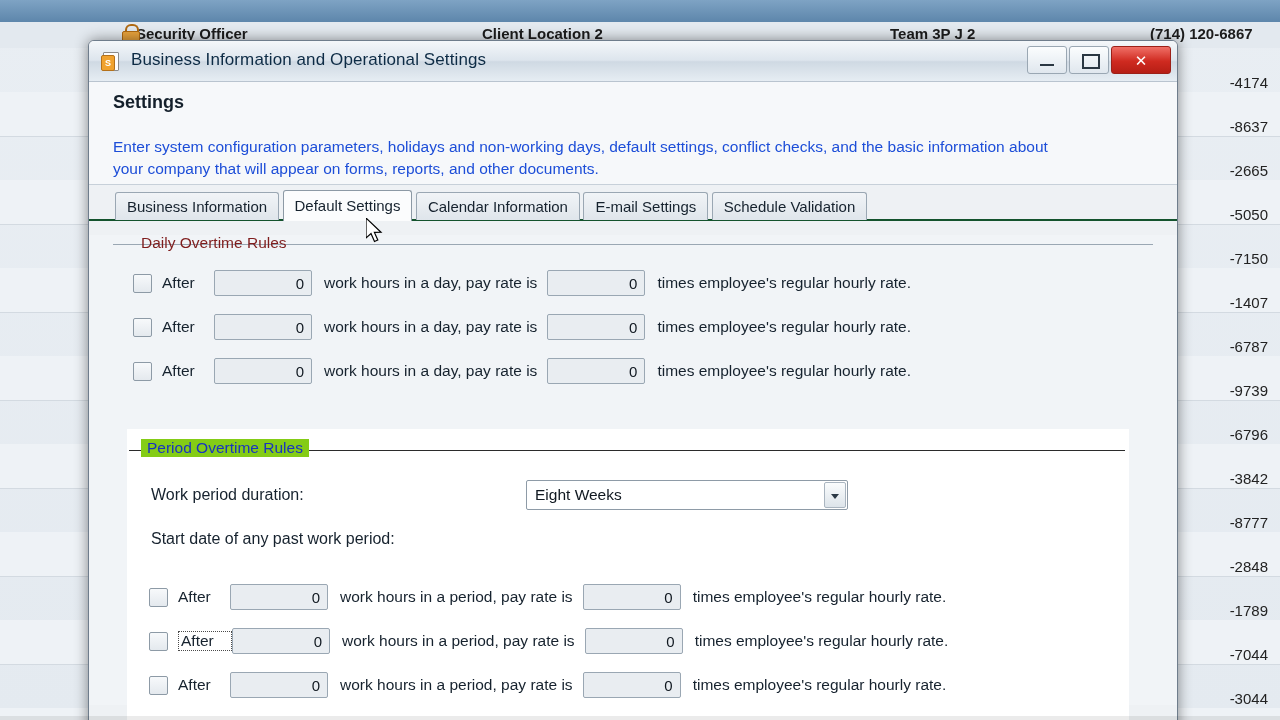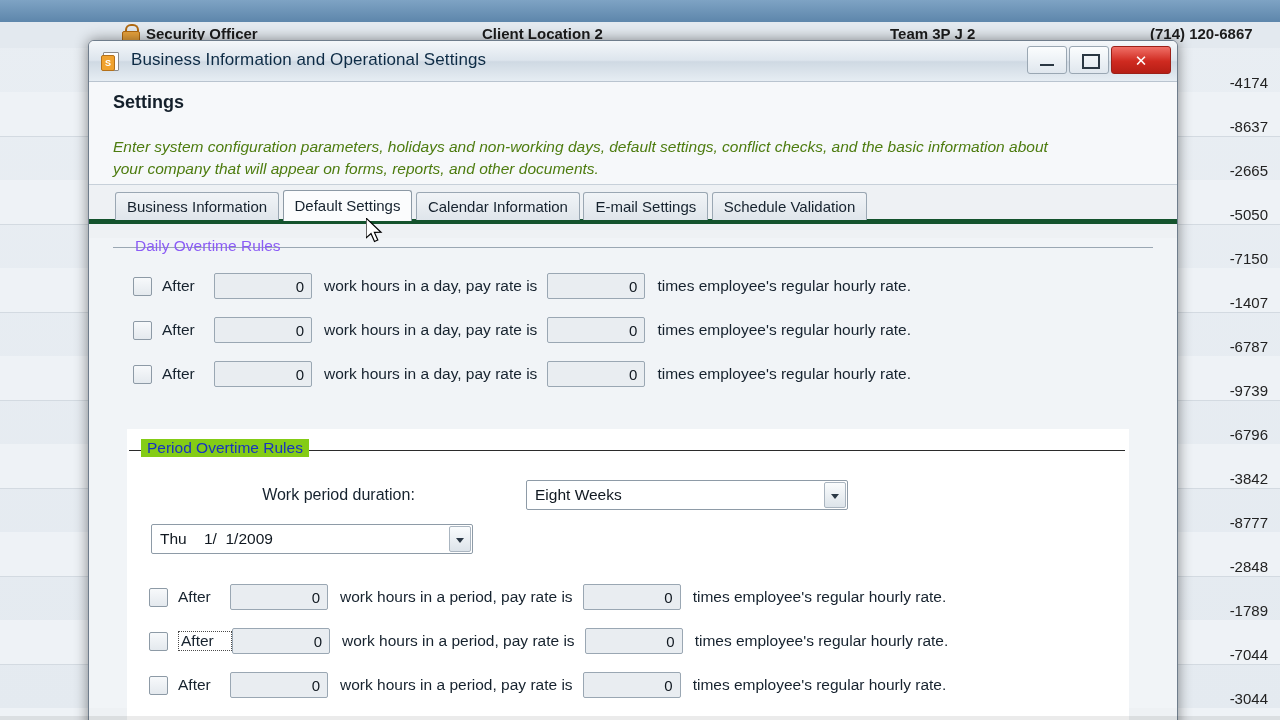--- a/index.html
+++ b/index.html
@@ -193,33 +193,32 @@
     padding: 10px 22px 0 24px;
   }
   .dlg-header .h-title {
     font-size: 18px;
     font-weight: bold;
     color: #14202b;
     margin-bottom: 23px;
   }
   .dlg-header .h-desc {
     font-size: 15.5px;
-    color: #4d7c0f;
+    color: #1d4ed8;
     line-height: 22px;
     max-width: 950px;
-    font-style: italic;
   }
 
   
   .tabstrip {
     position: relative;
     height: 30px;
     margin-top: 4px;
     padding-left: 26px;
-    border-bottom: 5px solid #14532d;
+    border-bottom: 2px solid #14532d;
     background: #eef1f4;
   }
   .tab {
     position: relative;
     display: inline-block;
     height: 28px;
     line-height: 27px;
     padding: 0 11px;
     font-size: 15px;
     color: #16222e;
@@ -247,24 +246,24 @@
     background: #f1f4f7;
     padding: 0;
   }
 
   .group {
     position: relative;
     margin: 14px 24px 0 24px;
   }
   .group-title {
     position: absolute;
-    left: 16px;
+    left: 22px;
     top: -1px;
     font-size: 15.5px;
-    color: #8b5cf6;
+    color: #7f1d1d;
     background: transparent;
     padding: 0 6px;
   }
   .group-line {
     position: absolute;
     left: 0;
     top: 9px;
     height: 1px;
     background: #9aa7b3;
     width: 100%;
@@ -357,21 +356,20 @@
     display: flex;
     align-items: center;
     height: 44px;
     padding-left: 24px;
     font-size: 16px;
     color: #16222e;
   }
   .form-label {
     width: 375px;
     flex: none;
-    text-align: center;
   }
   .combo {
     position: relative;
     width: 322px;
     height: 30px;
     border: 1px solid #8e9ba7;
     background: #fff;
     border-radius: 2px;
     box-sizing: border-box;
   }
@@ -423,21 +421,21 @@
 </style>
 </head>
 <body>
 
 <div id="root">
 
   <div class="bg-app">
     <div class="bg-topbar"></div>
 
     <div class="bg-header-row">
-      <div class="cell" style="left:146px">Security Officer</div>
+      <div class="cell" style="left:136px">Security Officer</div>
       <div class="cell" style="left:482px">Client Location 2</div>
       <div class="cell" style="left:890px">Team 3P J 2</div>
       <div class="cell" style="left:1150px">(714) 120-6867</div>
     </div>
 
     <div class="bg-lock-icon">
       <div class="shackle"></div>
       <div class="body"></div>
     </div>
 
@@ -575,24 +573,21 @@
 
       <div class="form-row" style="margin-top:12px">
         <div class="form-label">Work period duration:</div>
         <div class="combo">
           <div class="val">Eight Weeks</div>
           <div class="arrow-btn"></div>
         </div>
       </div>
 
       <div class="form-row">
-        <div class="combo">
-          <div class="val">Thu    1/  1/2009</div>
-          <div class="arrow-btn"></div>
-        </div>
+        <div class="form-label">Start date of any past work period:</div>
       </div>
 
       <div class="period-rules">
 
         <div class="rule-row">
           <div class="chk"></div>
           <div class="lbl-after">After</div>
           <div class="numbox">0</div>
           <div class="mid-text">work hours in a period, pay rate is</div>
           <div class="numbox">0</div>

